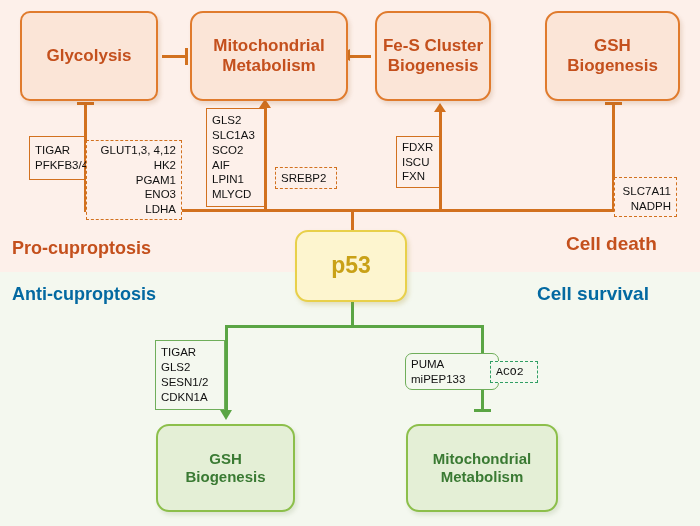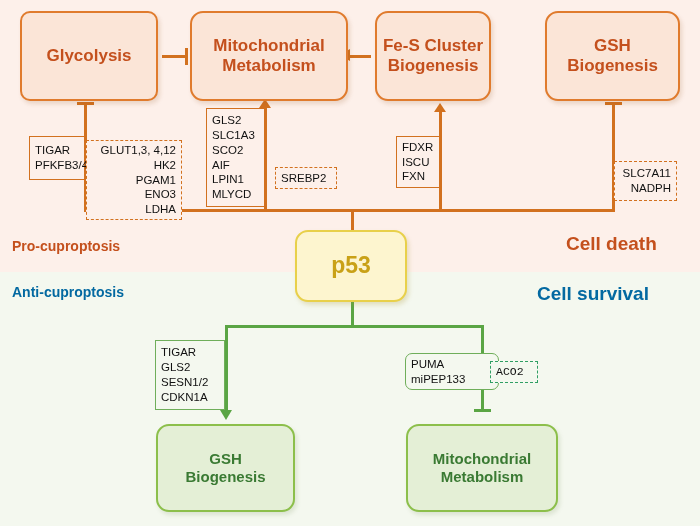--- a/index.html
+++ b/index.html
@@ -80,21 +80,21 @@
   .tcap-h{position:absolute;width:3px;height:17px;z-index:3;}
   .tcap-v{position:absolute;height:3px;width:17px;z-index:3;}
 
   
   .arw{position:absolute;width:0;height:0;z-index:3;}
   .arw-up{border-left:6px solid transparent;border-right:6px solid transparent;}
   .arw-down{border-left:6px solid transparent;border-right:6px solid transparent;}
   .arw-left{border-top:6px solid transparent;border-bottom:6px solid transparent;}
 
   
-  .caption{position:absolute;font-weight:bold;font-size:14px;z-index:5;white-space:nowrap;}
+  .caption{position:absolute;font-weight:bold;font-size:18px;z-index:5;white-space:nowrap;}
   .cap-pro{color:#c4501d;}
   .cap-anti{color:#0369a1;}
 </style>
 </head>
 <body>
 
 <div id="stage">
 
   <div class="bg-top"></div>
   <div class="bg-bottom"></div>
@@ -182,21 +182,21 @@
   <div class="genebox gb-dash-orange" style="left:275px;top:146px;width:62px;height:22px;">
     <span>SREBP2</span>
   </div>
 
   <div class="genebox gb-solid-orange gb-right" style="left:396px;top:136px;width:44px;height:52px;">
     <span>FDXR</span>
     <span>ISCU</span>
     <span>FXN</span>
   </div>
 
-  <div class="genebox gb-dash-orange gb-left" style="left:614px;top:140px;width:63px;height:40px;">
+  <div class="genebox gb-dash-orange gb-left" style="left:614px;top:156px;width:63px;height:40px;justify-content:flex-end;">
     <span>SLC7A11</span>
     <span>NADPH</span>
   </div>
 
   <div class="caption cap-pro" style="left:12px;top:238px;">Pro-cuproptosis</div>
   <div class="caption cap-anti" style="left:12px;top:284px;">Anti-cuproptosis</div>
   <div class="caption cap-pro" style="left:566px;top:233px;font-size:19px;">Cell death</div>
   <div class="caption cap-anti" style="left:537px;top:283px;font-size:19px;">Cell survival</div>
 
   <div class="node node-p53" style="left:295px;top:230px;width:112px;height:72px;">

